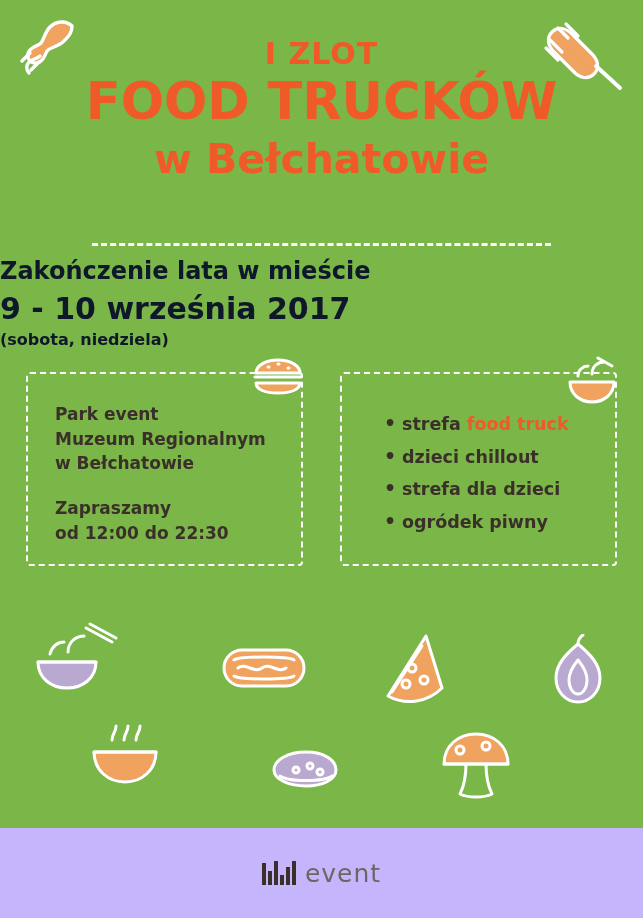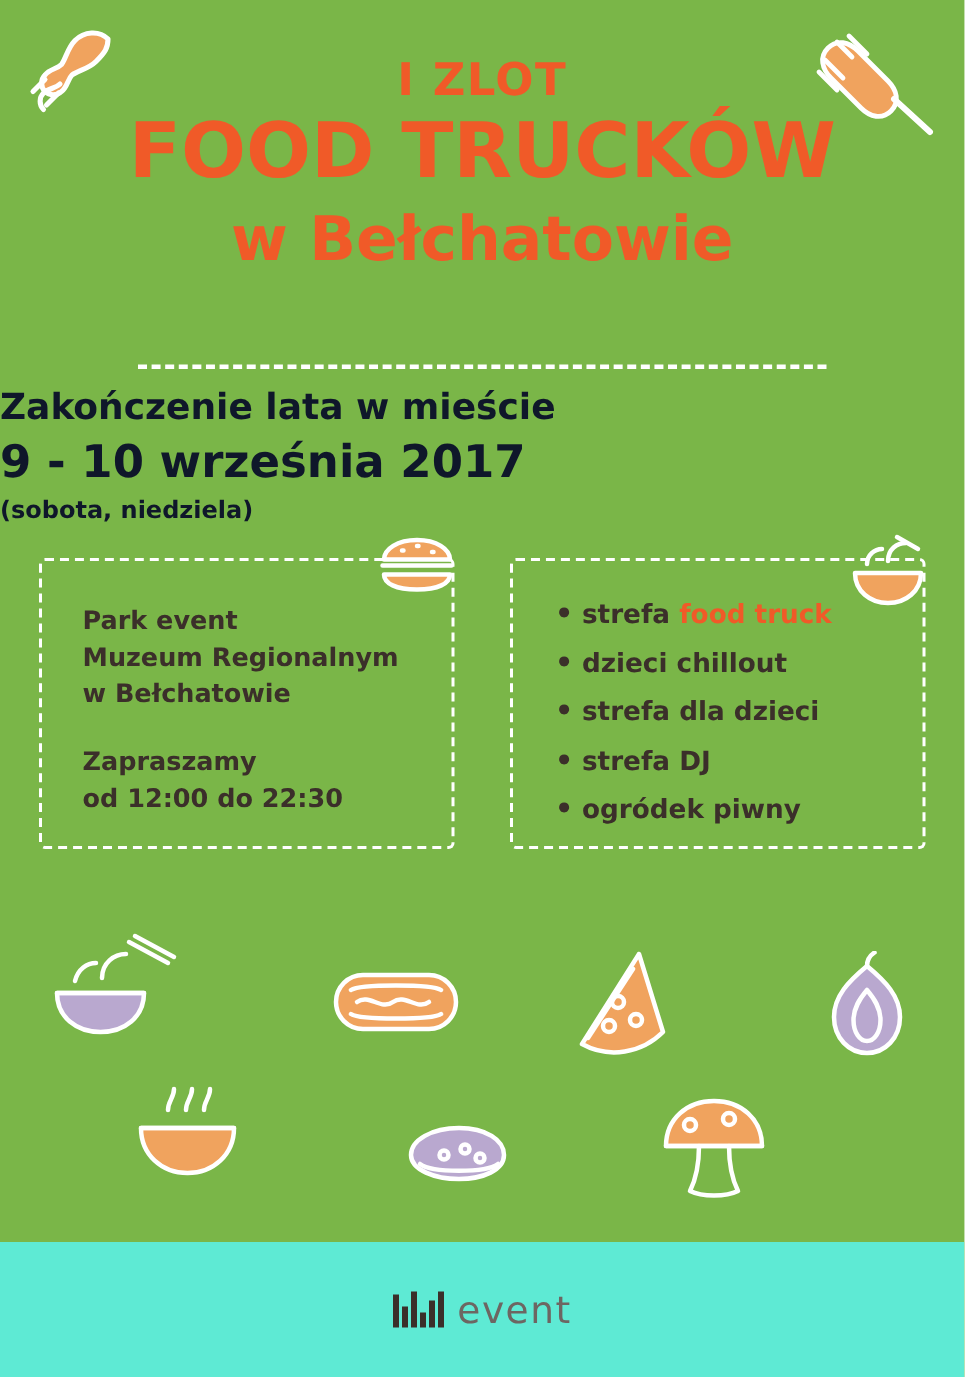--- a/index.html
+++ b/index.html
@@ -123,21 +123,21 @@
     font-size: 17px;
     line-height: 1.45;
   }
   .hours {
     color: #3b2f2a;
     font-weight: bold;
     font-size: 17px;
     line-height: 1.45;
   }
   .zone-list {
-    margin: 0;
+    margin: 14px;
     padding: 0;
     list-style: none;
   }
   .zone-list li {
     color: #3b2f2a;
     font-weight: bold;
     font-size: 17.5px;
     line-height: 1.0;
     margin-bottom: 15px;
     position: relative;
@@ -153,21 +153,21 @@
   }
   .zone-list li .hl { color: #f05a28; }
 
   
   .footer {
     position: absolute;
     left: 0;
     bottom: 0;
     width: 643px;
     height: 90px;
-    background: #5eead4;
+    background: #c4b5fd;
     display: flex;
     align-items: center;
     justify-content: center;
     gap: 60px;
   }
   .brand-fit {
     display: flex;
     align-items: center;
     gap: 9px;
     color: #3b2f2a;
@@ -270,21 +270,20 @@
         <path d="M36 6l14 8"></path>
       </g>
     </svg>
   </div>
 
   <div class="box box-right">
     <ul class="zone-list">
       <li><span>strefa </span><span class="hl">food truck</span></li>
       <li><span>dzieci chillout</span></li>
       <li><span>strefa dla dzieci</span></li>
-      <li><span>strefa DJ</span></li>
       <li><span>ogródek piwny</span></li>
     </ul>
   </div>
 
   <div class="ico" style="top:620px;left:28px;">
     <svg width="92" height="80" viewBox="0 0 92 80">
       <g fill="none" stroke="#fff" stroke-width="3" stroke-linecap="round" stroke-linejoin="round">
         <path d="M10 42h58c0 16-13 26-29 26S10 58 10 42z" fill="#b9a8cf"></path>
         <path d="M10 42h58"></path>
         <path d="M22 34c2-8 8-12 14-12M40 32c0-10 8-16 16-16"></path>

